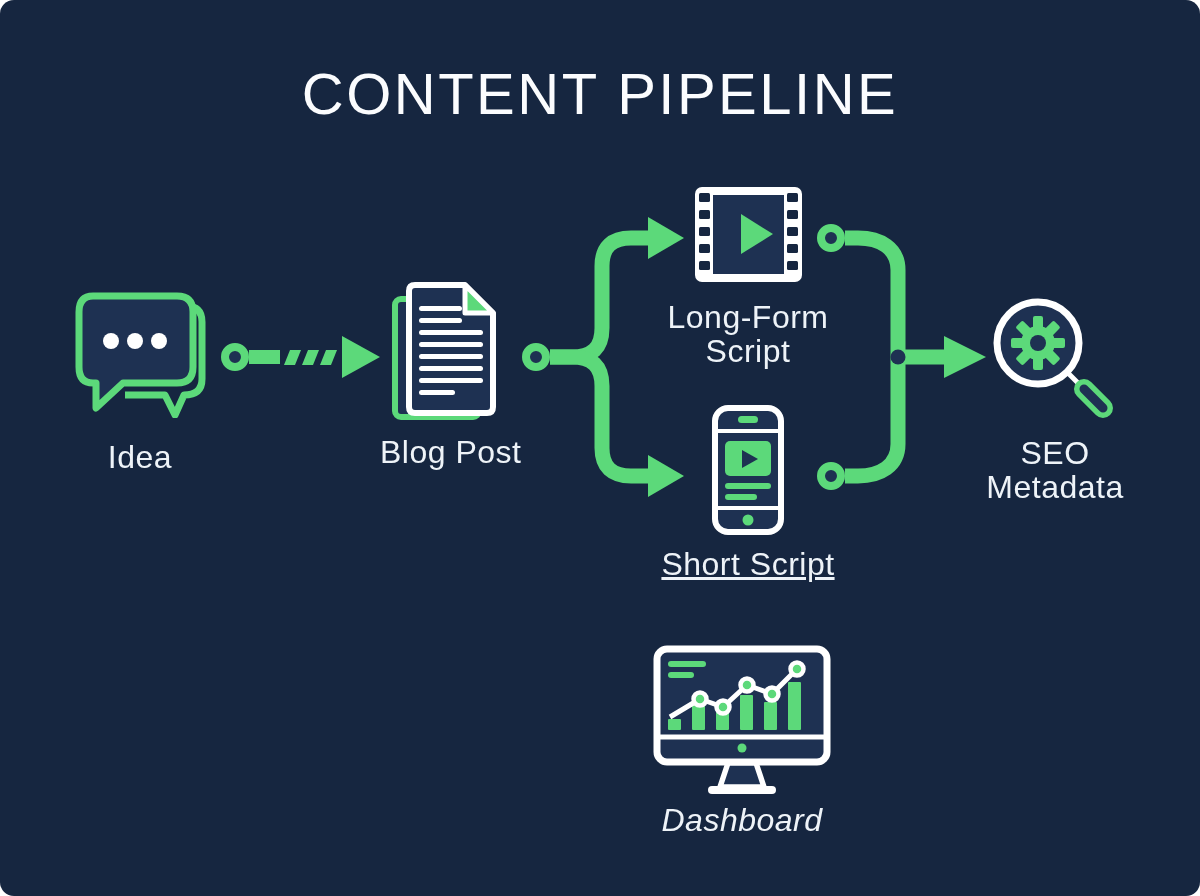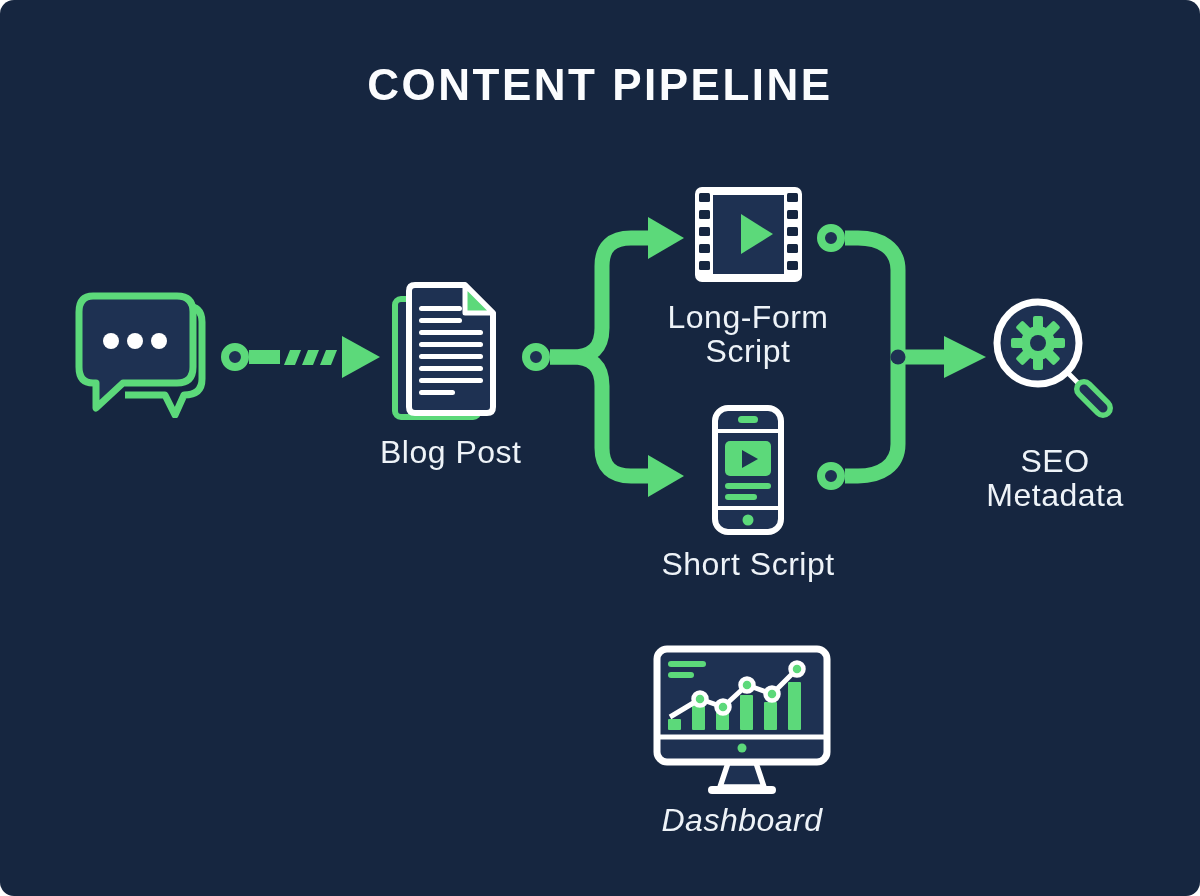--- a/index.html
+++ b/index.html
@@ -3,40 +3,40 @@
 <meta charset="utf-8">
 <style>
   html,body{margin:0;padding:0;background:#ffffff;}
   .canvas{
     position:relative;width:1200px;height:896px;overflow:hidden;
     background:#162640;border-radius:14px;
     font-family:"Liberation Sans","DejaVu Sans",sans-serif;
   }
   .title{
     position:absolute;left:0;top:60px;width:1200px;margin:0;
-    text-align:center;color:#fbfcfe;font-size:44px;font-weight:bold;
+    text-align:center;color:#fbfcfe;font-size:58px;font-weight:normal;
     letter-spacing:2.5px;
   }
   .connectors{position:absolute;left:0;top:0;width:1200px;height:896px;}
   .node{position:absolute;text-align:center;}
   .node svg{display:block;margin:0 auto;}
   .node-label{
     color:#eef3f8;font-size:32px;line-height:34px;font-weight:normal;
     letter-spacing:0.5px;white-space:nowrap;
   }
   .n-idea{left:65px;top:288px;width:150px;}
   .n-idea .node-label{margin-top:22px;}
   .n-blog{left:380px;top:281px;width:136px;}
   .n-blog .node-label{margin-top:12px;}
   .n-long{left:660px;top:183px;width:176px;}
   .n-long .node-label{margin-top:14px;}
   .n-short{left:660px;top:404px;width:176px;}
-  .n-short .node-label{margin-top:11px;}
+  .n-short .node-label{margin-top:11px;text-decoration:underline;}
   .n-seo{left:975px;top:293px;width:160px;}
-  .n-seo .node-label{margin-top:16px;}
+  .n-seo .node-label{margin-top:8px;}
   .n-pg{left:369px;top:642px;width:160px;}
   .n-pg .node-label{margin-top:8px;}
   .n-dash{left:652px;top:645px;width:180px;}
   .n-dash .node-label{margin-top:6px;font-style:italic;}
 </style>
 </head>
 <body>
 
 <div class="canvas">
 
@@ -73,20 +73,21 @@
   </svg>
 
   <div class="node n-idea">
     <svg width="150" height="130" viewBox="0 0 150 130">
       <path d="M60 107 H100 L110 127 L119 107 Q137 107 137 91 V34 Q137 18 121 18 H52" fill="none" stroke="#5cd97a" stroke-width="7" stroke-linejoin="round"></path>
       <path d="M28 8 H112 Q128 8 128 24 V79 Q128 95 112 95 H58 L31 120 V95 H28 Q14 95 14 79 V24 Q14 8 28 8 Z" fill="#1e3152" stroke="#5cd97a" stroke-width="7" stroke-linejoin="round"></path>
       <circle cx="46" cy="53" r="8" fill="#ffffff"></circle>
       <circle cx="70" cy="53" r="8" fill="#ffffff"></circle>
       <circle cx="94" cy="53" r="8" fill="#ffffff"></circle>
     </svg>
+    <div class="node-label">Idea</div>
   </div>
 
   <div class="node n-blog">
     <svg width="118" height="142" viewBox="0 0 118 142">
       <rect x="6" y="18" width="84" height="118" rx="6" fill="#1e3152" stroke="#5cd97a" stroke-width="6"></rect>
       <path d="M26 4 H76 L104 32 V126 Q104 132 98 132 H26 Q20 132 20 126 V10 Q20 4 26 4 Z" fill="#1e3152" stroke="#ffffff" stroke-width="6" stroke-linejoin="round"></path>
       <path d="M76 4 L104 32 H76 Z" fill="#5cd97a" stroke="#ffffff" stroke-width="5" stroke-linejoin="round"></path>
       <g fill="#ffffff">
         <rect x="30" y="25" width="43" height="5" rx="2.5"></rect>
         <rect x="30" y="37" width="43" height="5" rx="2.5"></rect>

